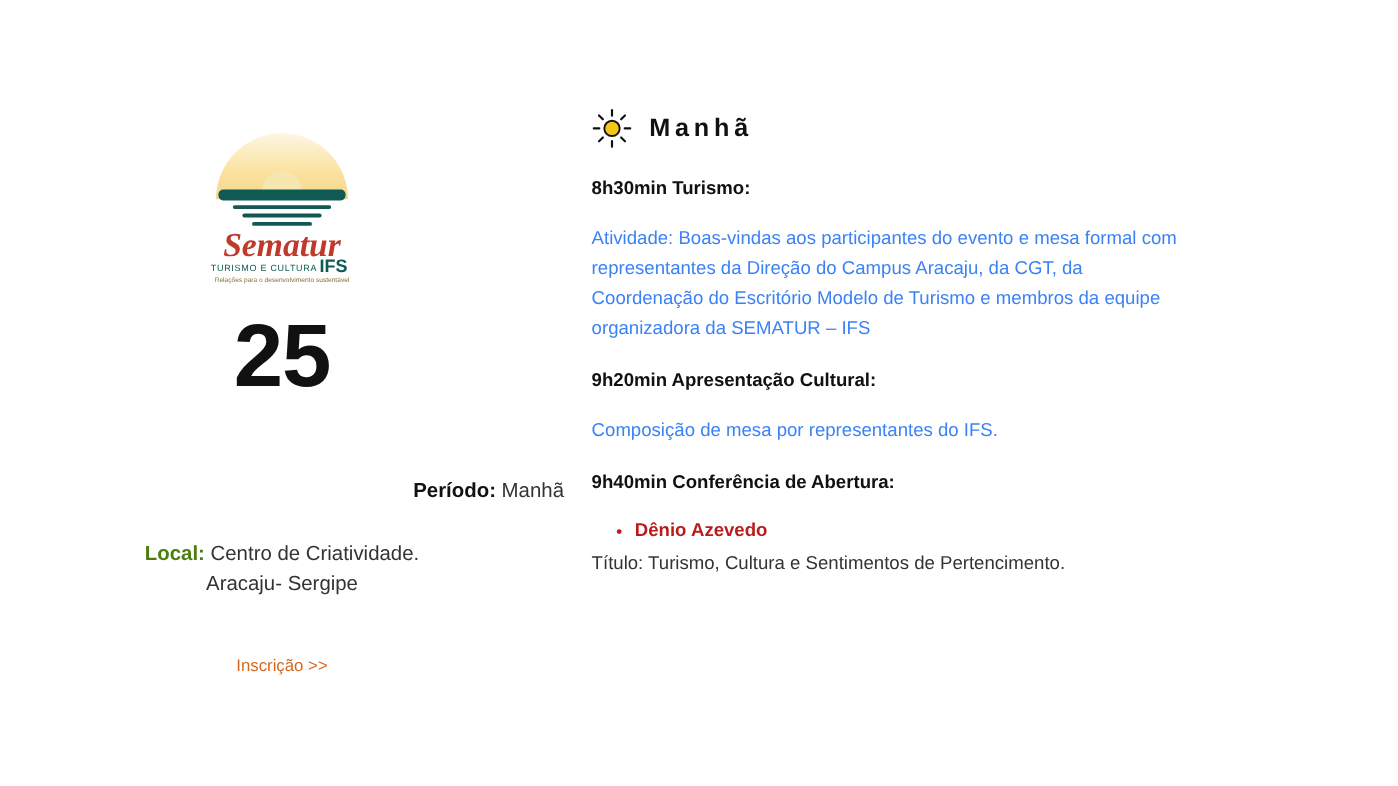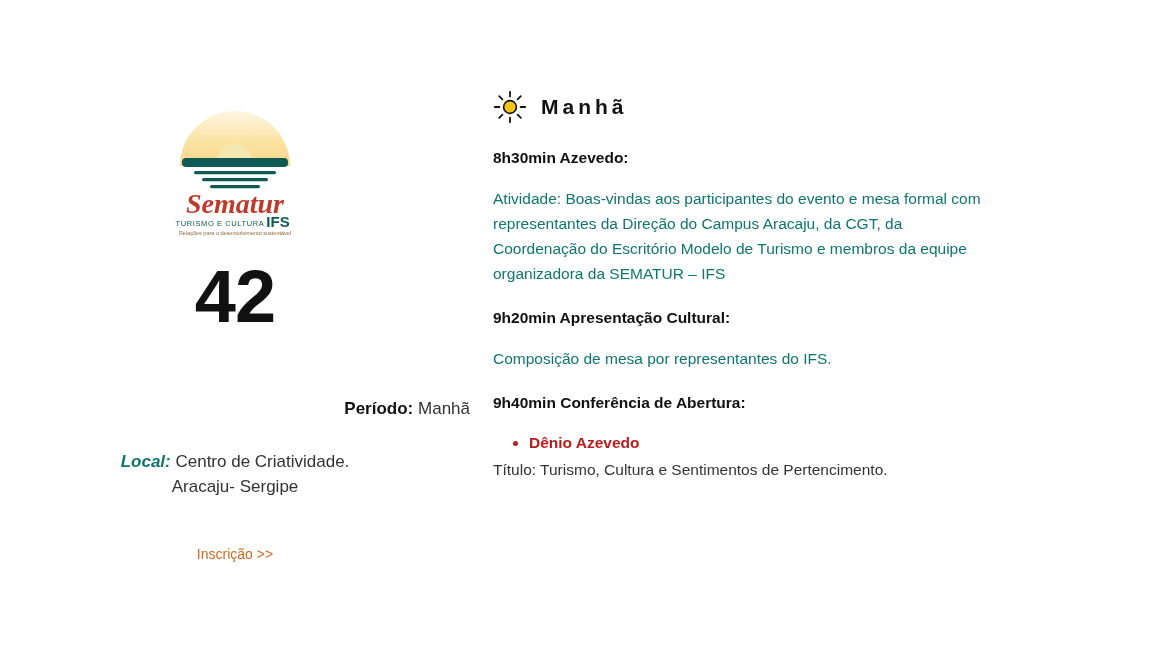--- a/index.html
+++ b/index.html
@@ -76,21 +76,21 @@
 
   .local-block {
     position: absolute;
     left: 0;
     right: 0;
     top: 403px;
     font-size: 17px;
     color: #333333;
     line-height: 25px;
   }
-  .local-block b { color: #0f766e; font-style: italic; }
+  .local-block b { color: #4d7c0f; }
 
   .inscricao {
     position: absolute;
     left: 0;
     right: 0;
     top: 500px;
     font-size: 14px;
     color: #d2691e;
     text-decoration: none;
     cursor: pointer;
@@ -131,21 +131,21 @@
 
   .item-head {
     font-size: 15.5px;
     font-weight: bold;
     color: #111111;
     margin: 0 0 18px 0;
     line-height: 20px;
   }
   .item-body {
     font-size: 15.5px;
-    color: #0f766e;
+    color: #3b82f6;
     margin: 4px 0 22px 0;
     line-height: 25px;
   }
 
   ul.speakers {
     margin: 0 0 2px 0;
     padding-left: 36px;
     list-style: disc;
   }
   ul.speakers li {
@@ -194,21 +194,21 @@
         <rect x="50" y="77" width="50" height="3.2" rx="1.6" fill="#0f5a52"></rect>
 
         <text x="75" y="105" text-anchor="middle" font-family="Liberation Serif, serif" font-size="28" font-style="italic" font-weight="bold" fill="#c0392b">Sematur</text>
 
         <text x="60" y="118" text-anchor="middle" font-family="Liberation Sans, sans-serif" font-size="7.5" letter-spacing="0.6" fill="#0f5a52">TURISMO E CULTURA</text>
         <text x="118" y="119" text-anchor="middle" font-family="Liberation Sans, sans-serif" font-size="15" font-weight="bold" fill="#0f5a52">IFS</text>
         <text x="75" y="127" text-anchor="middle" font-family="Liberation Sans, sans-serif" font-size="5.5" fill="#8a6d3b">Relações para o desenvolvimento sustentável</text>
       </svg>
     </div>
 
-    <div class="day-number">42</div>
+    <div class="day-number">25</div>
 
     <div class="period-line">
       <b>Período:</b>
       <span>Manhã</span>
     </div>
 
     <div class="local-block">
       <div>
         <b>Local:</b>
         <span>Centro de Criatividade.</span>
@@ -234,21 +234,21 @@
           <line x1="27.8" y1="6.2" x2="24.6" y2="9.4"></line>
           <line x1="9.4" y1="24.6" x2="6.2" y2="27.8"></line>
         </g>
       </svg>
       <span class="period-title">Manhã</span>
     </div>
 
     <div class="agenda">
 
       <div>
-        <p class="item-head">8h30min Azevedo:</p>
+        <p class="item-head">8h30min Turismo:</p>
         <p class="item-body">Atividade: Boas-vindas aos participantes do evento e mesa formal com representantes da Direção do Campus Aracaju, da CGT, da Coordenação do Escritório Modelo de Turismo e membros da equipe organizadora da SEMATUR – IFS</p>
       </div>
 
       <div>
         <p class="item-head">9h20min Apresentação Cultural:</p>
         <p class="item-body">Composição de mesa por representantes do IFS.</p>
       </div>
 
       <div>
         <p class="item-head">9h40min Conferência de Abertura:</p>

